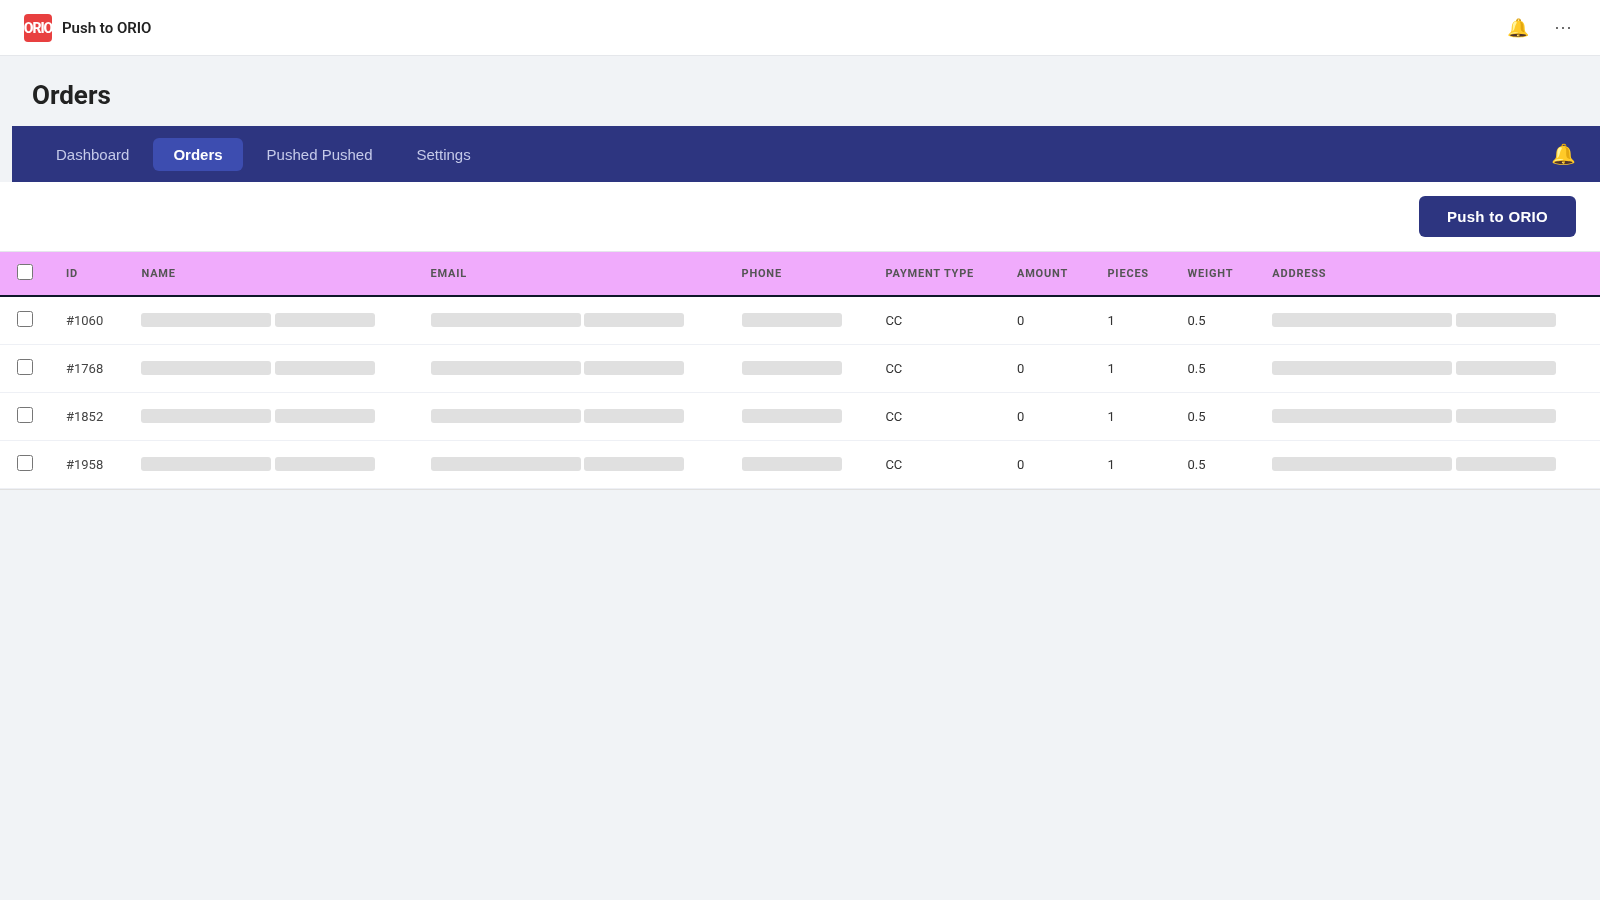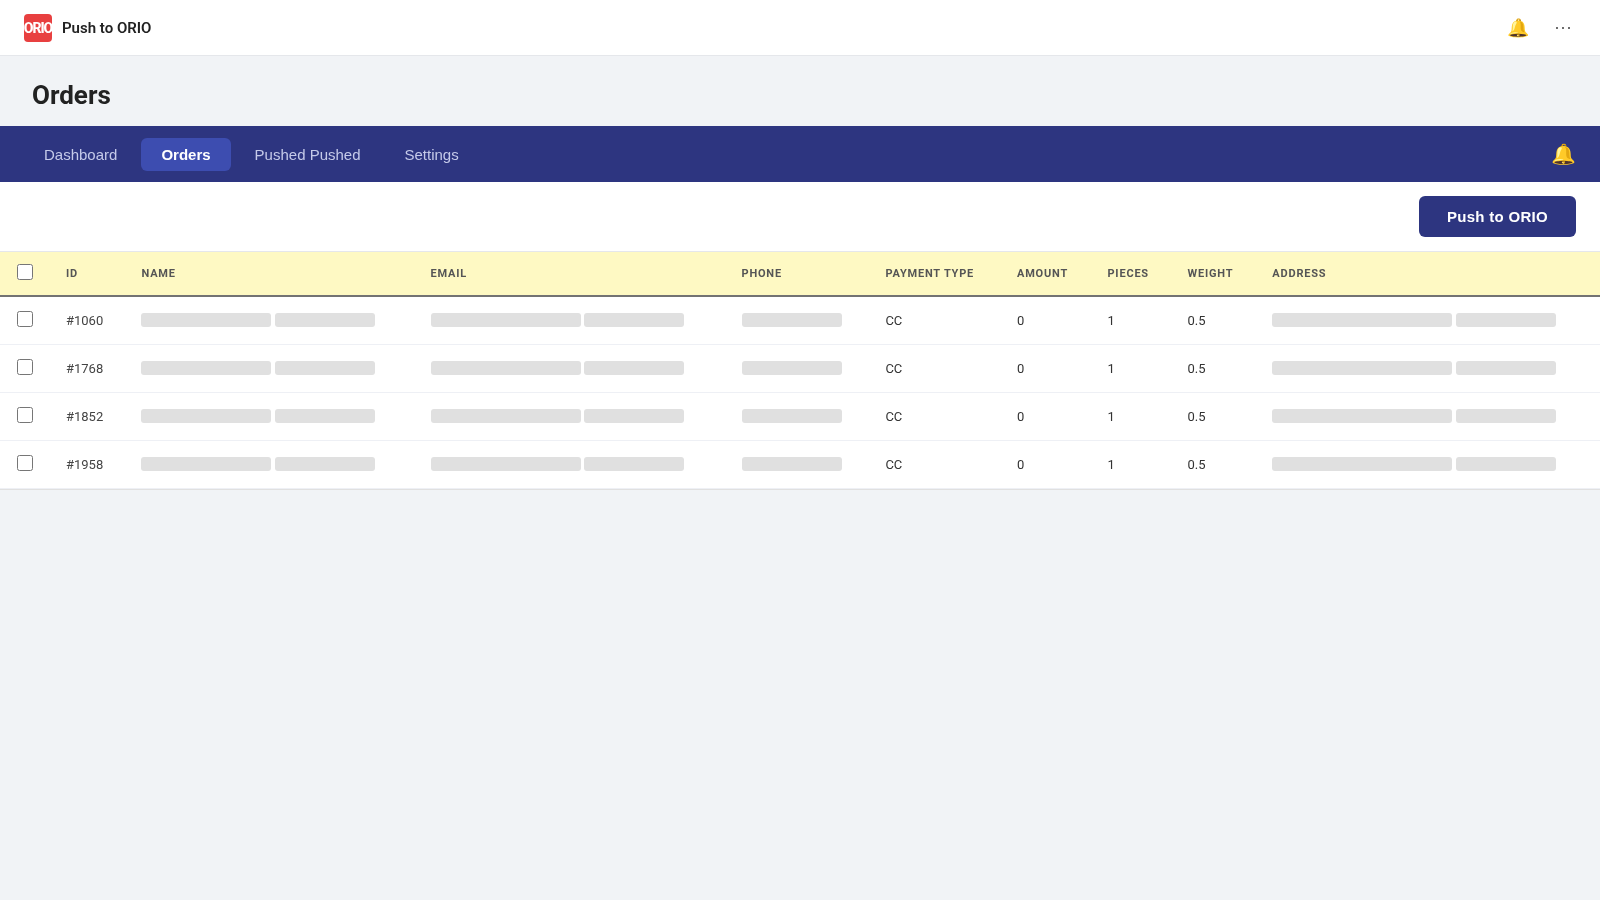--- a/index.html
+++ b/index.html
@@ -71,20 +71,21 @@
     }
 
     
     .nav-bar {
       background: #2d3580;
       display: flex;
       align-items: center;
       justify-content: space-between;
       padding: 0 24px;
       height: 56px;
+      margin-left: 12px;
     }
     .nav-tabs {
       display: flex;
       align-items: center;
       gap: 4px;
     }
     .nav-tab {
       padding: 8px 20px;
       border-radius: 6px;
       font-size: 15px;
@@ -131,22 +132,22 @@
     .table-wrapper {
       background: #fff;
       overflow-x: auto;
     }
     table {
       width: 100%;
       border-collapse: collapse;
       font-size: 13px;
     }
     thead tr {
-      background: #fef9c3;
-      border-bottom: 2px solid #737373;
+      background: #f0abfc;
+      border-bottom: 2px solid #0f172a;
     }
     thead th {
       padding: 12px 16px;
       text-align: left;
       font-size: 11px;
       font-weight: 700;
       color: #555;
       letter-spacing: 0.8px;
       text-transform: uppercase;
       white-space: nowrap;

